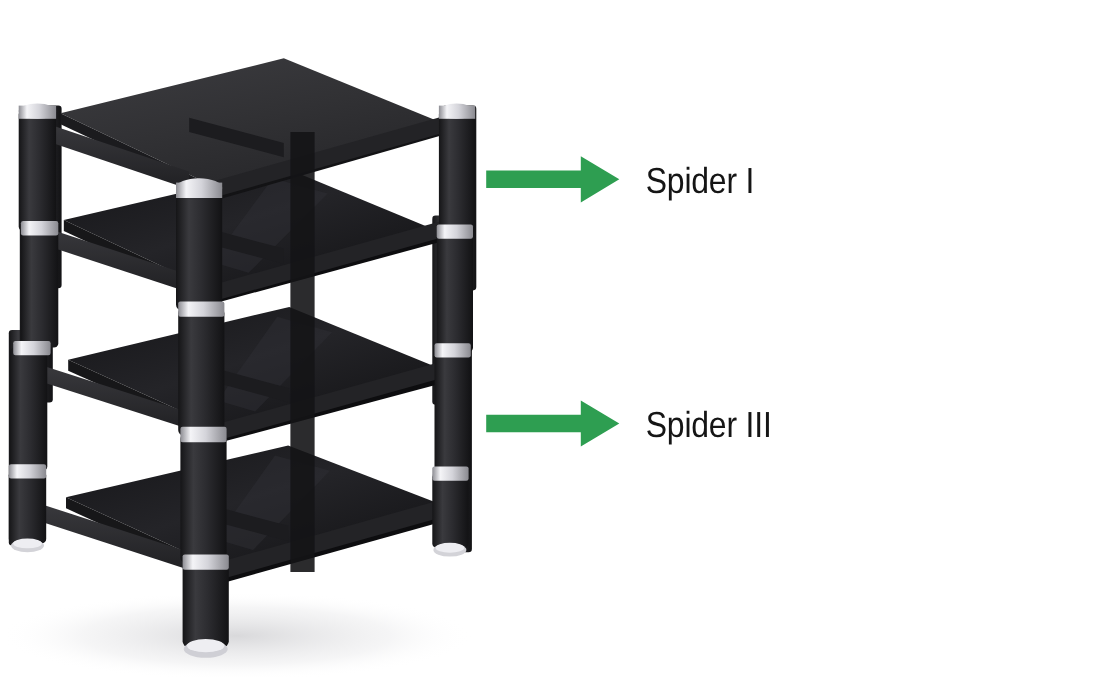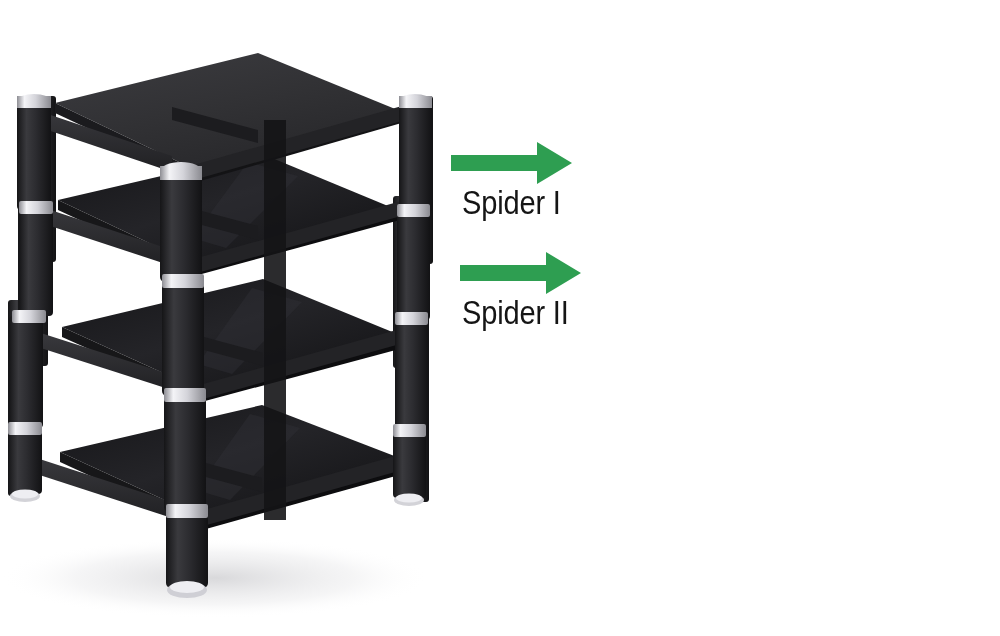--- a/index.html
+++ b/index.html
@@ -26,23 +26,22 @@
     position: absolute;
     left: 440px;
     top: 0;
     width: 560px;
     height: 636px;
   }
   .callout-row {
     position: absolute;
     left: 0;
     display: flex;
-    align-items: flex-end;
+    align-items: center;
     height: 46px;
-    flex-direction: column;
   }
   .arrow-svg {
     display: block;
     flex: 0 0 auto;
   }
   .callout-label {
     margin-left: 22px;
     font-family: "Liberation Sans", sans-serif;
     font-size: 33px;
     font-weight: 400;
@@ -228,24 +227,24 @@
 
   <div id="callouts">
 
     <div class="callout-row" style="top:140px">
       <svg class="arrow-svg" width="125" height="46" viewBox="0 0 125 46">
         <path d="M2 15 L88 15 L88 2 L123 23 L88 44 L88 31 L2 31 Z" fill="#2e9e51"></path>
       </svg>
       <span class="callout-label">Spider I</span>
     </div>
 
-    <div class="callout-row" style="top:250px">
+
+    <div class="callout-row" style="top:362px">
       <svg class="arrow-svg" width="125" height="46" viewBox="0 0 125 46">
         <path d="M2 15 L88 15 L88 2 L123 23 L88 44 L88 31 L2 31 Z" fill="#2e9e51"></path>
       </svg>
-      <span class="callout-label">Spider II</span>
+      <span class="callout-label">Spider III</span>
     </div>
 
 
-
   </div>
 
 </div>
 
 </body></html>

